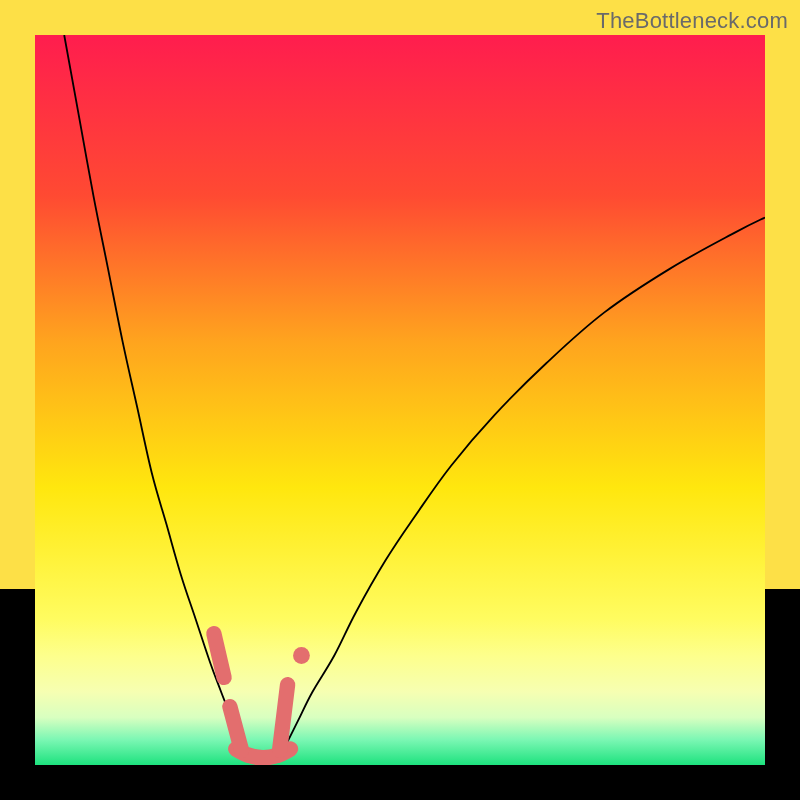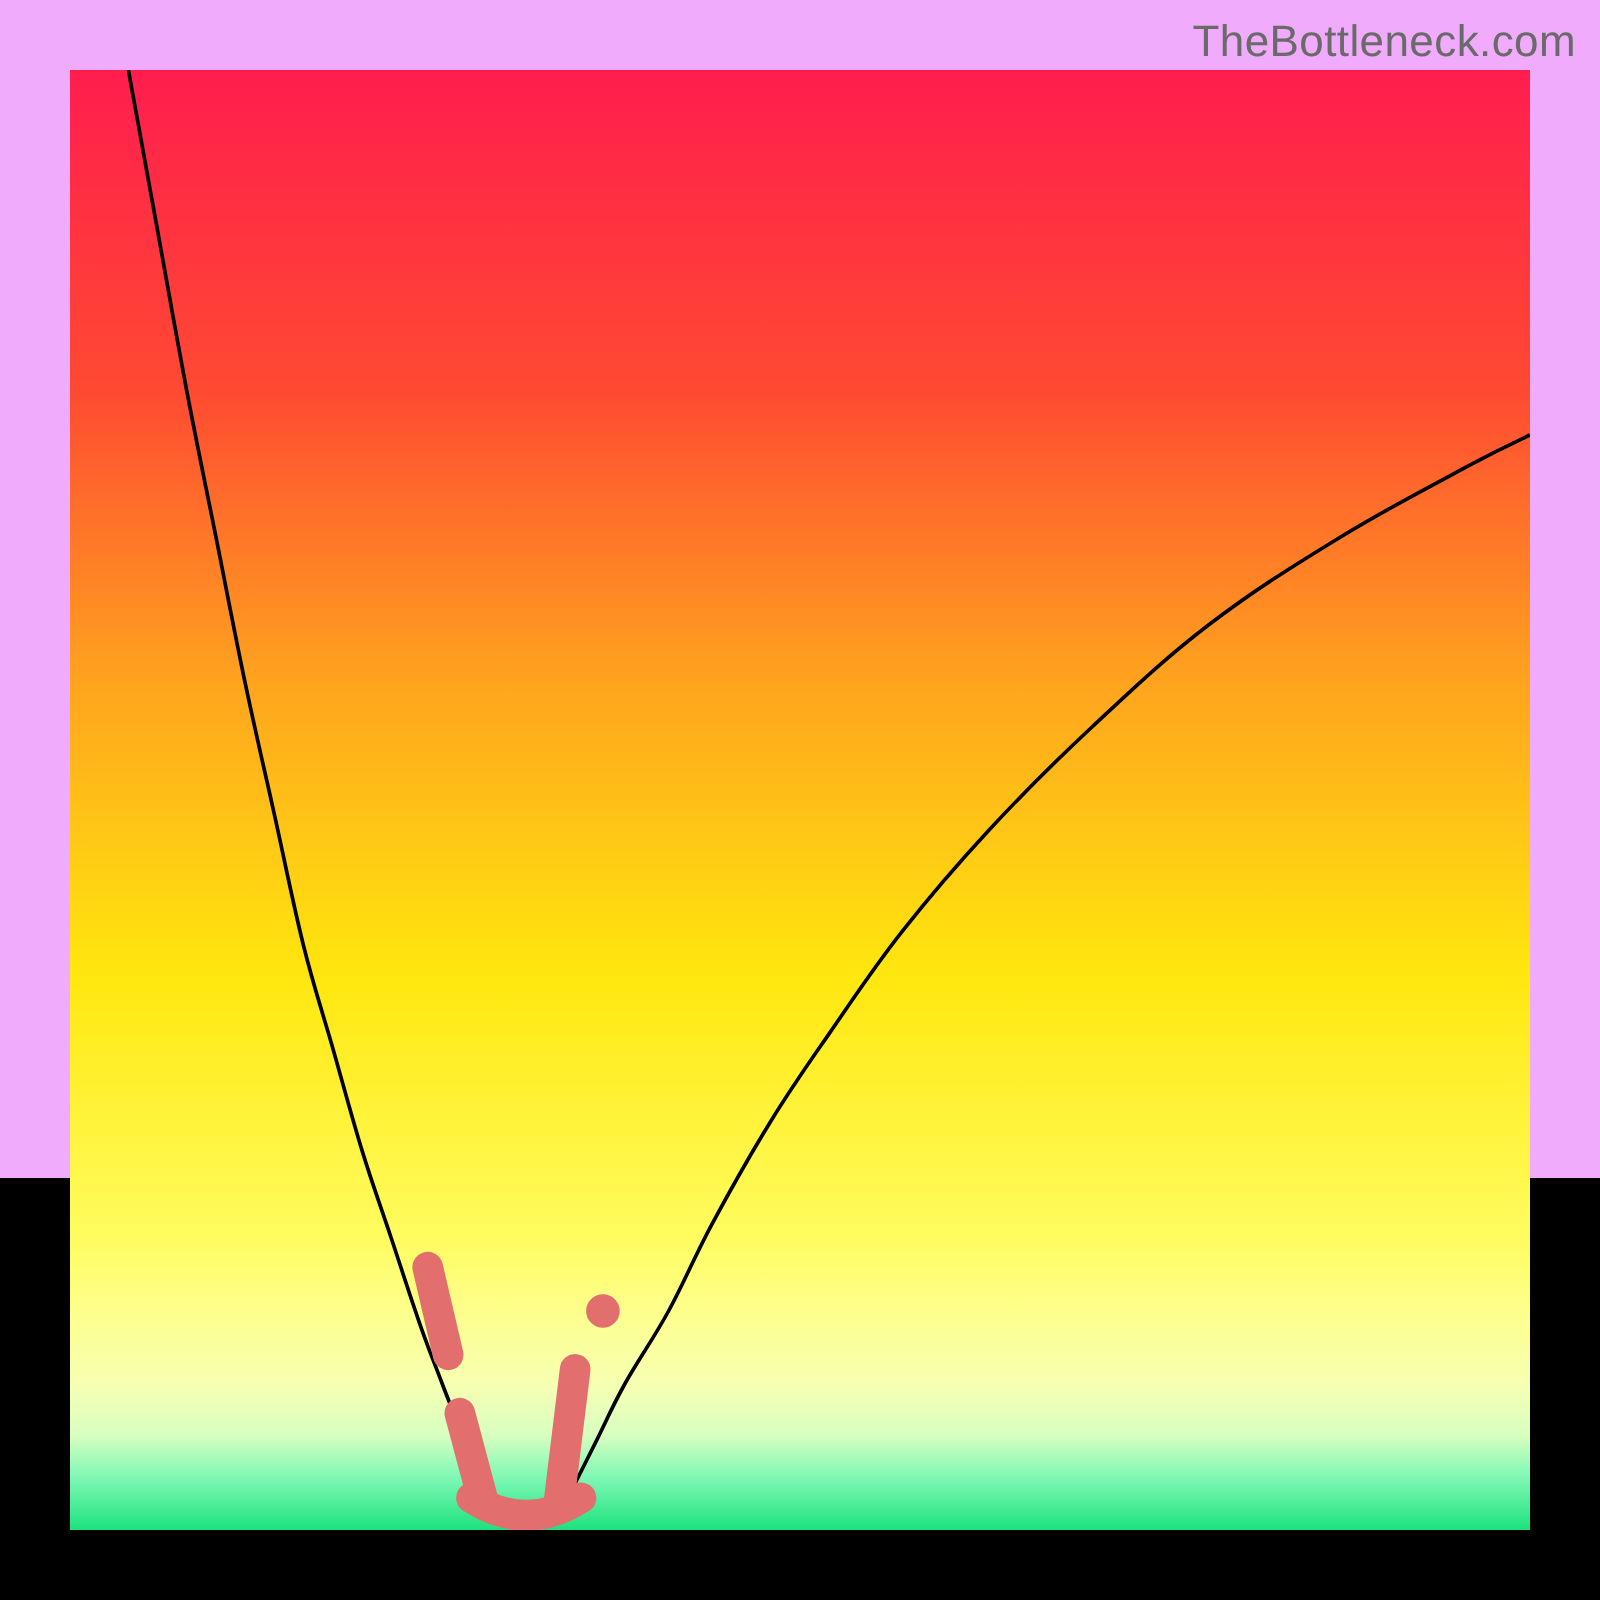--- a/index.html
+++ b/index.html
@@ -10,21 +10,21 @@
     background: #000;
     overflow: hidden;
     font-family: Arial, Helvetica, sans-serif;
   }
   .frame {
     position: absolute;
     top: 0;
     left: 0;
     width: 800px;
     height: 589px;
-    background: #f0abfc;
+    background: #fde047;
   }
   .plot {
     position: absolute;
     top: 35px;
     left: 35px;
     width: 730px;
     height: 730px;
     overflow: hidden;
   }
   .gradient {

